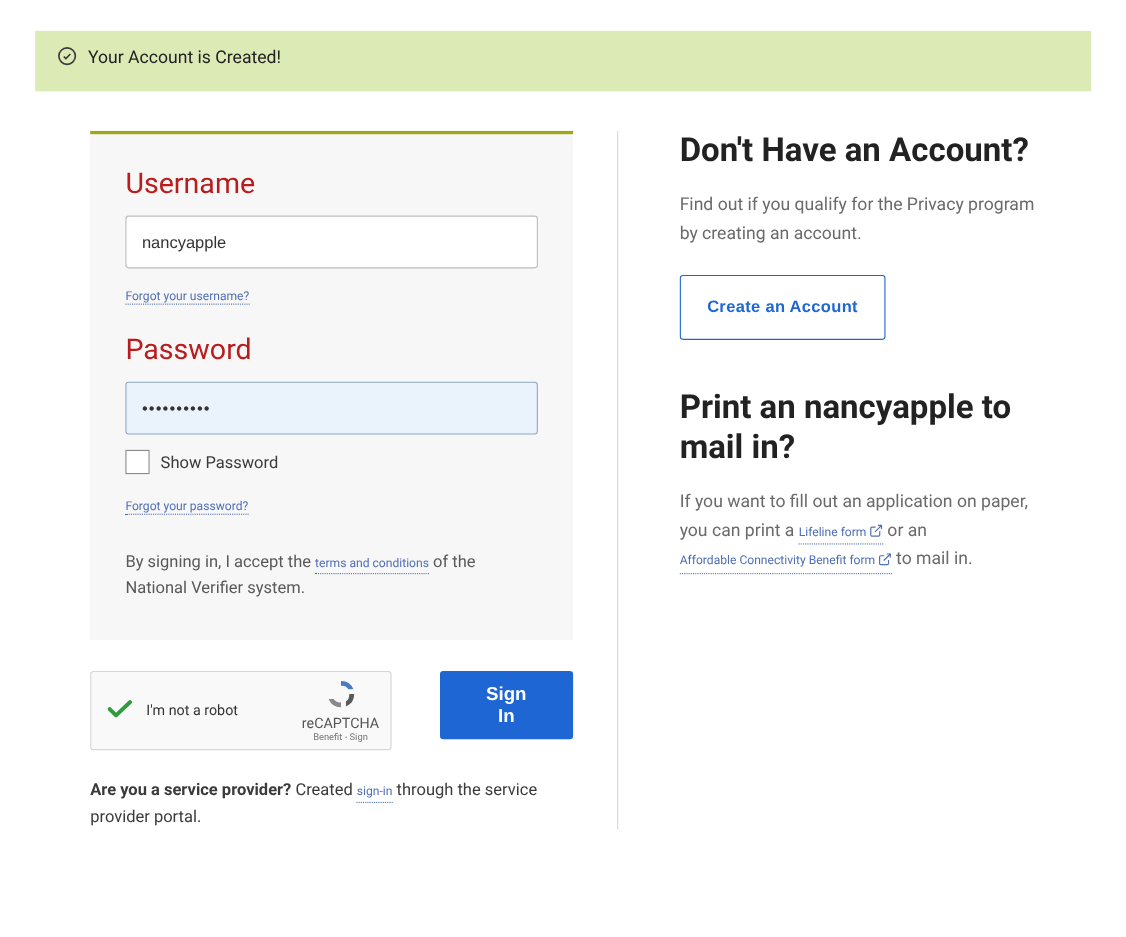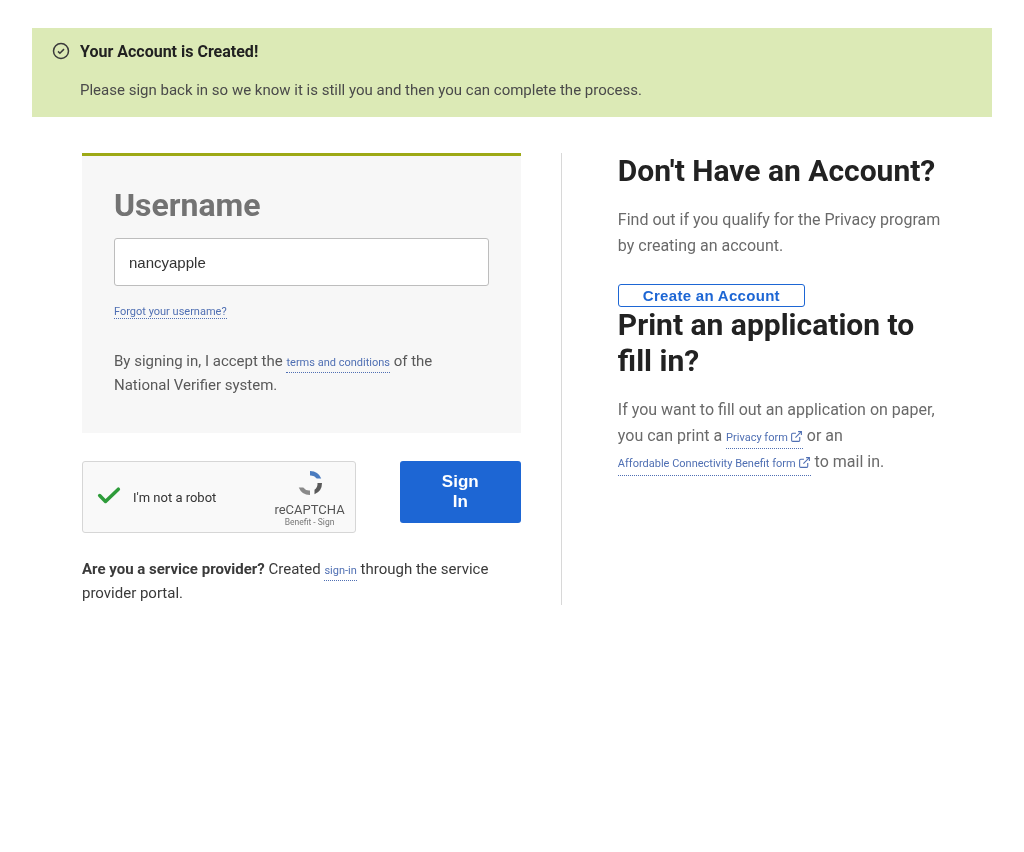--- a/index.html
+++ b/index.html
@@ -18,24 +18,24 @@
     padding: 14px 28px 18px 48px;
     position: relative;
     margin-bottom: 36px;
   }
   .alert-icon {
     position: absolute;
     left: 20px;
     top: 14px;
   }
   .alert-title {
-    font-weight: 700;
+    font-weight: 400;
     color: #212121;
     font-size: 16px;
-    margin-bottom: 20px;
+    margin-bottom: 4px;
   }
   .alert-text {
     color: #4a4a4a;
     font-size: 15px;
   }
   .columns {
     display: flex;
     gap: 0;
     padding: 0 50px;
   }
@@ -47,24 +47,24 @@
     flex: 1;
     border-left: 1px solid #d8d8d8;
     padding-left: 56px;
   }
   .login-box {
     background: #f7f7f7;
     border-top: 3px solid #9da916;
     padding: 30px 32px 36px 32px;
   }
   .field-label {
-    font-size: 32px;
-    color: #737373;
+    font-size: 26px;
+    color: #b91c1c;
     margin-bottom: 14px;
-    font-weight: 700;
+    font-weight: 400;
   }
   .text-input {
     width: 100%;
     height: 48px;
     border: 1px solid #bdbdbd;
     border-radius: 3px;
     padding: 0 14px;
     font-size: 15px;
     background: #fff;
     color: #333;
@@ -160,54 +160,63 @@
     color: #6a6a6a;
     line-height: 1.6;
     margin-bottom: 26px;
   }
   .outline-btn {
     border: 1.5px solid #1d66d4;
     background: #fff;
     color: #1d66d4;
     font-weight: 700;
     font-size: 15px;
-    padding: 2px 24px;
+    padding: 20px 24px;
     border-radius: 3px;
     cursor: pointer;
     letter-spacing: 0.3px;
+    margin-bottom: 44px;
     display: inline-block;
   }
   .ext-icon {
     display:inline-block;
     vertical-align: -2px;
     margin-left:2px;
   }
 </style>
 </head>
 <body>
 
 <div class="page">
   <div class="alert-success">
     <span class="alert-icon">
       <svg width="18" height="18" viewBox="0 0 24 24" fill="none" stroke="#3a3a3a" stroke-width="2">
         <circle cx="12" cy="12" r="10"></circle>
         <path d="M8 12.5l2.5 2.5L16 9.5"></path>
       </svg>
     </span>
     <div class="alert-title">Your Account is Created!</div>
-    <div class="alert-text">Please sign back in so we know it is still you and then you can complete the process.</div>
   </div>
 
   <div class="columns">
     <div class="left-col">
       <div class="login-box">
         <div class="field-group">
           <div class="field-label">Username</div>
           <input type="text" class="text-input" value="nancyapple" style="">
           <a class="link-muted">Forgot your username?</a>
+        </div>
+        <div class="field-group" style="margin-bottom:10px;">
+          <div class="field-label">Password</div>
+          <input type="text" class="text-input pw" value="••••••••••" style="">
+          <div class="check-row">
+            <div class="checkbox"></div>
+            <span class="check-label">Show Password</span>
+          </div>
+          <a class="link-muted">Forgot your password?</a>
         </div>
         <div class="terms-text">
           <span>By signing in, I accept the </span><a class="link-muted">terms and conditions</a><span> of the National Verifier system.</span>
         </div>
       </div>
 
       <div class="below-box">
         <div class="captcha-row">
           <div class="recaptcha">
             <span class="recaptcha-check">
@@ -232,23 +241,23 @@
           <span class="bold">Are you a service provider?</span><span> Created </span><a class="link-muted">sign-in</a><span> through the service provider portal.</span>
         </div>
       </div>
     </div>
 
     <div class="right-col">
       <h2 class="right-heading">Don't Have an Account?</h2>
       <p class="right-para">Find out if you qualify for the Privacy program by creating an account.</p>
       <button class="outline-btn">Create an Account</button>
 
-      <h2 class="right-heading">Print an application to fill in?</h2>
+      <h2 class="right-heading">Print an nancyapple to mail in?</h2>
       <p class="right-para">
-        <span>If you want to fill out an application on paper, you can print a </span><a class="link-muted"><span>Privacy form</span><span class="ext-icon"><svg width="13" height="13" viewBox="0 0 24 24" fill="none" stroke="#4f6fb3" stroke-width="2">
+        <span>If you want to fill out an application on paper, you can print a </span><a class="link-muted"><span>Lifeline form</span><span class="ext-icon"><svg width="13" height="13" viewBox="0 0 24 24" fill="none" stroke="#4f6fb3" stroke-width="2">
                 <path d="M18 13v6a2 2 0 0 1-2 2H5a2 2 0 0 1-2-2V8a2 2 0 0 1 2-2h6"></path>
                 <polyline points="15 3 21 3 21 9"></polyline>
                 <line x1="10" y1="14" x2="21" y2="3"></line>
               </svg></span></a><span> or an </span><a class="link-muted"><span>Affordable Connectivity Benefit form</span><span class="ext-icon"><svg width="13" height="13" viewBox="0 0 24 24" fill="none" stroke="#4f6fb3" stroke-width="2">
                 <path d="M18 13v6a2 2 0 0 1-2 2H5a2 2 0 0 1-2-2V8a2 2 0 0 1 2-2h6"></path>
                 <polyline points="15 3 21 3 21 9"></polyline>
                 <line x1="10" y1="14" x2="21" y2="3"></line>
               </svg></span></a><span> to mail in.</span>
       </p>
     </div>

